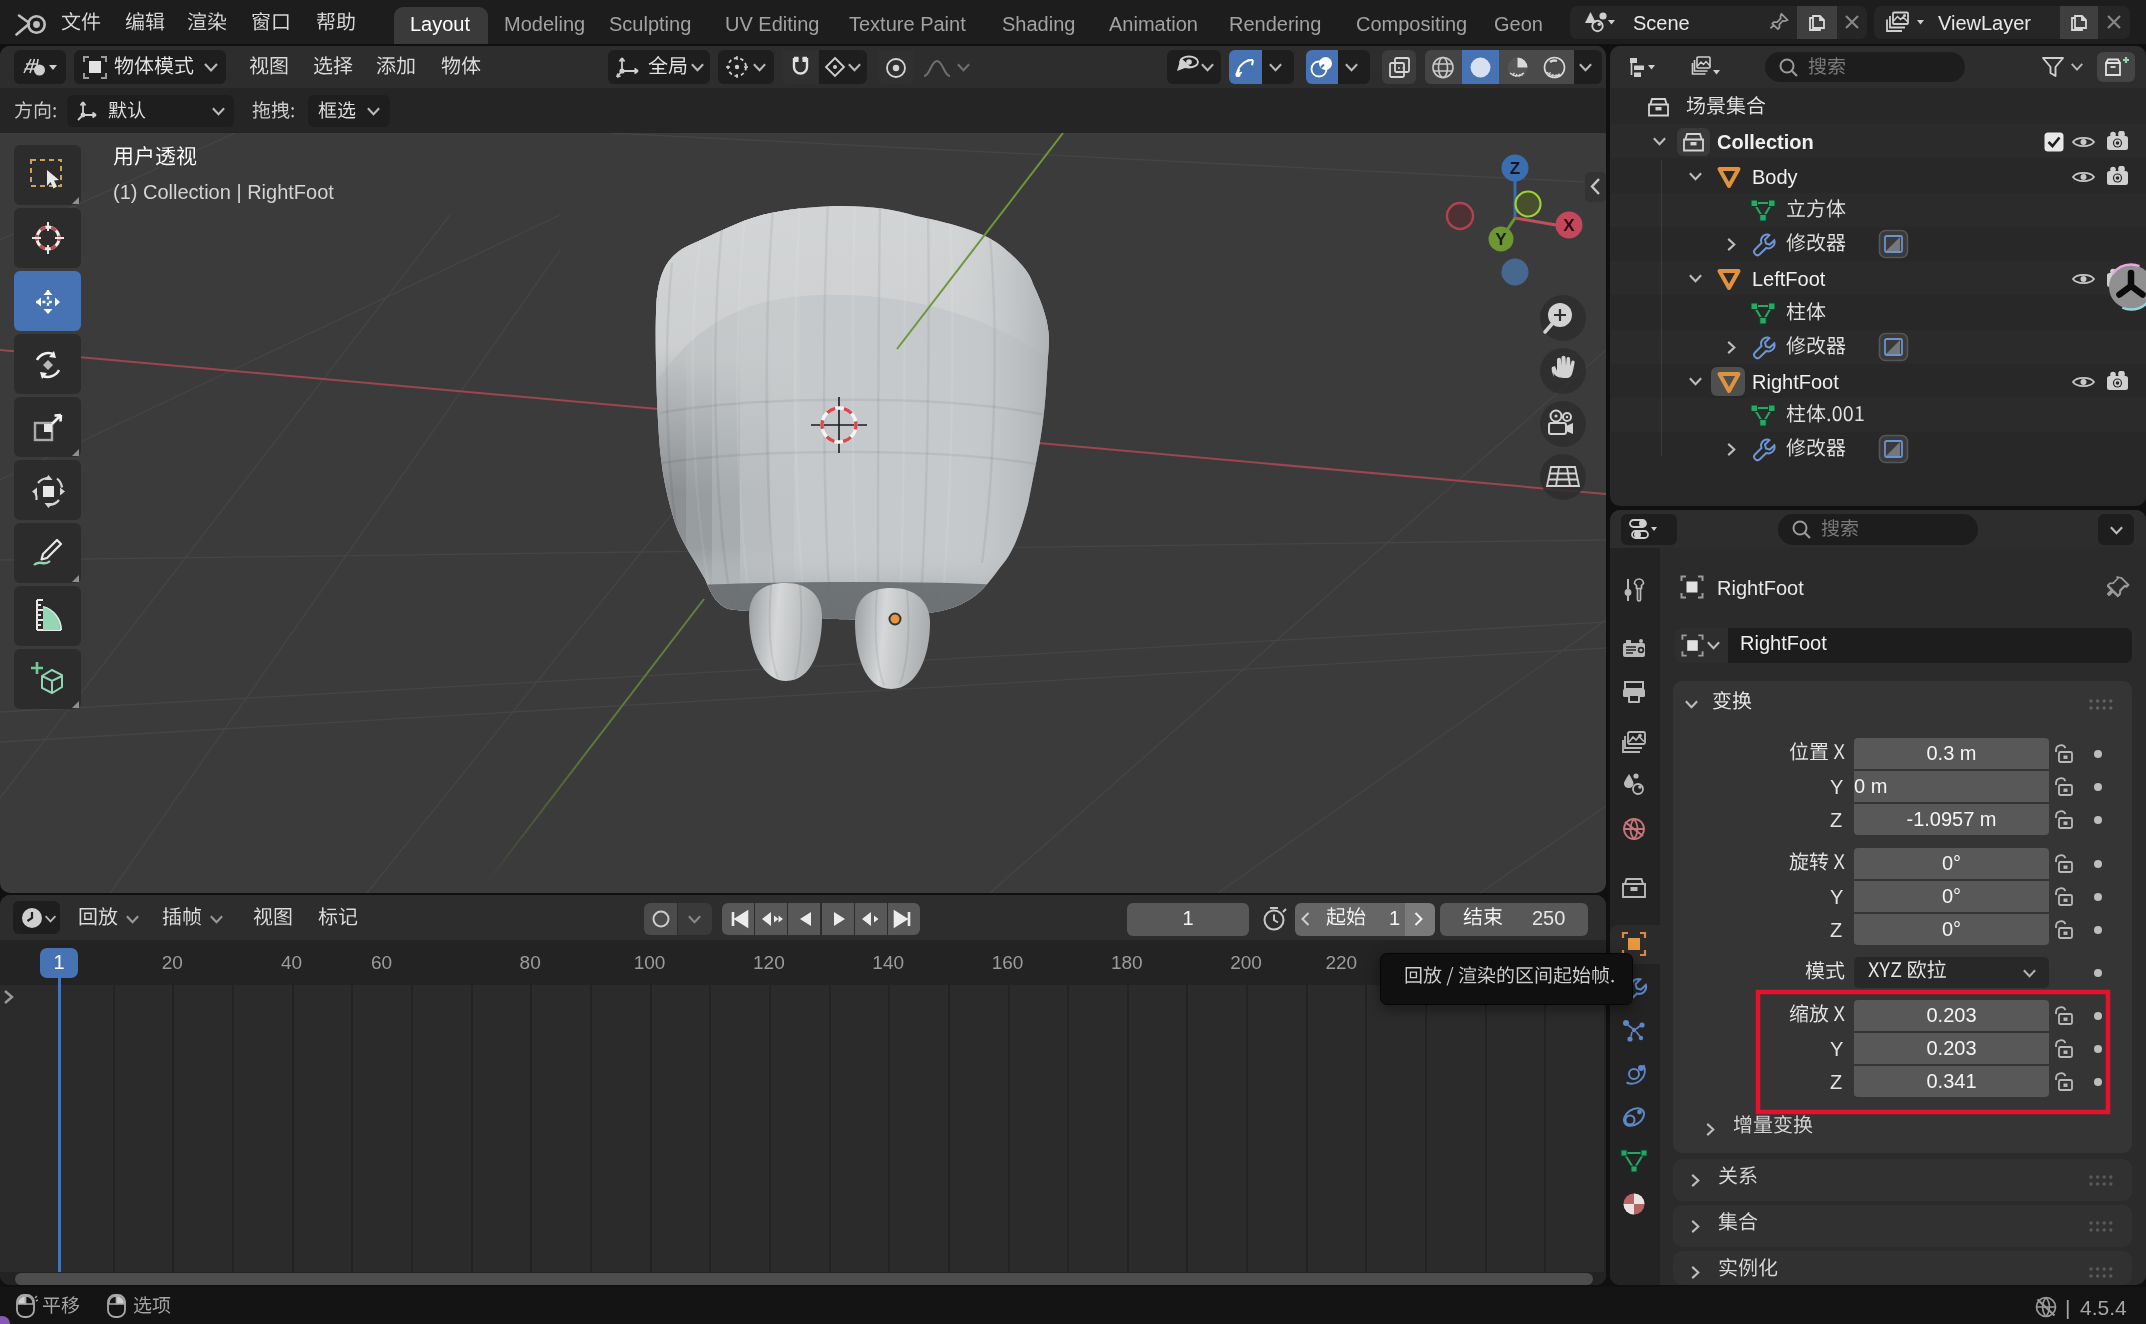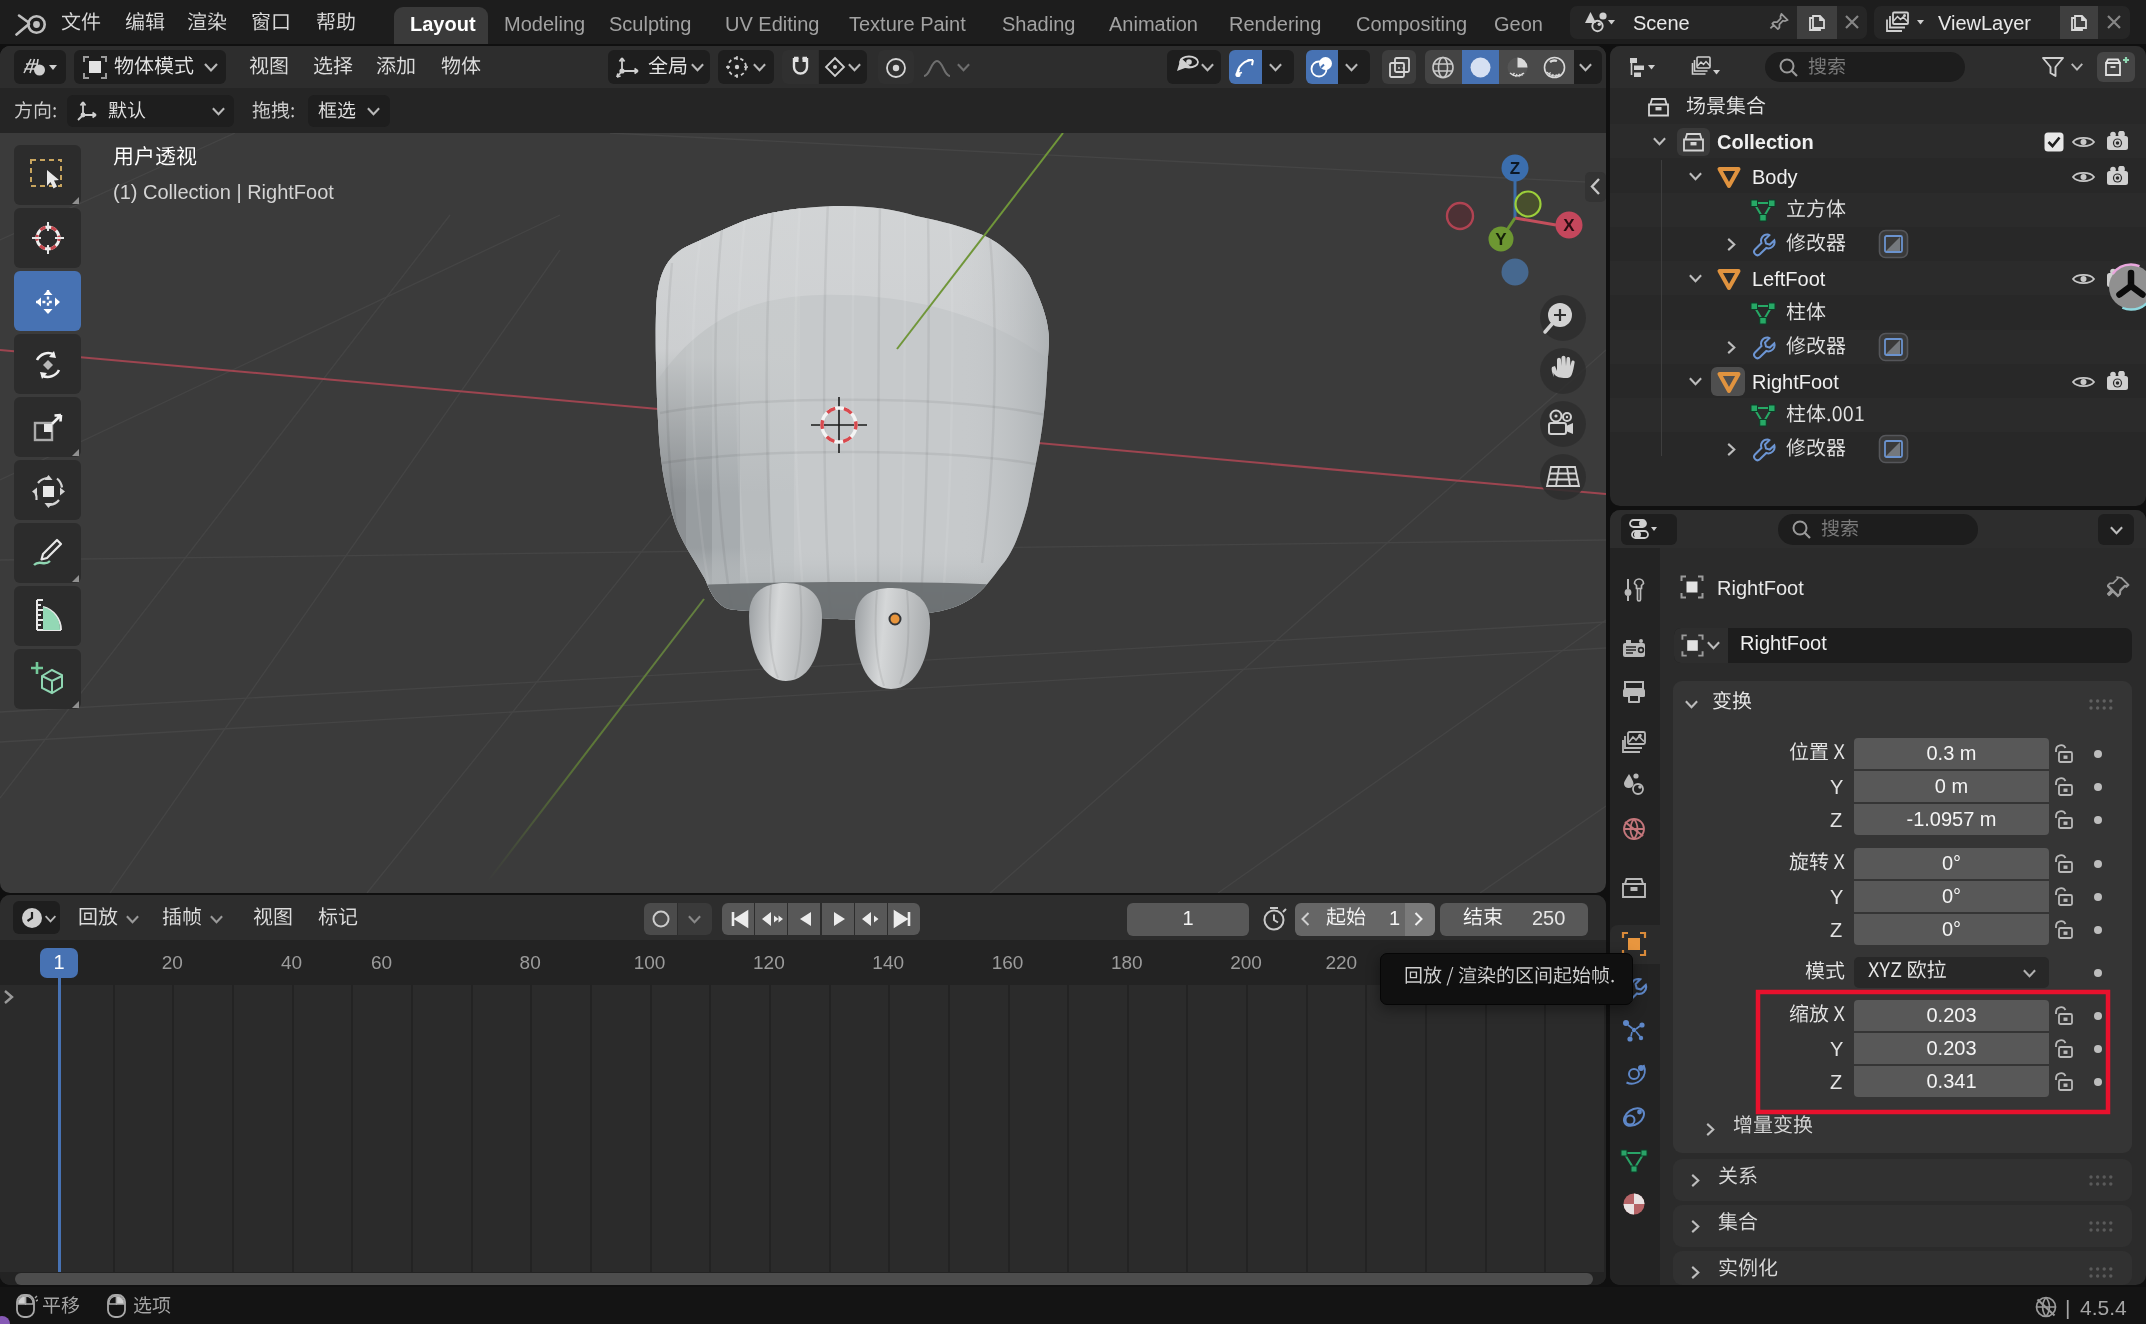--- a/index.html
+++ b/index.html
@@ -24,21 +24,21 @@
 <svg style="position:absolute;left:187px;top:13px;overflow:visible" width="40" height="21">
     <path fill="#d8d8d8" d="M6.3 1.4L18.8 1.4L18.8 4.8L17.3 4.8L17.3 2.7L7.7 2.7L7.7 4.8L6.3 4.8ZM8.1 4.3L16.8 4.3L16.8 5.6L8.1 5.6ZM5.9 15.8L19.2 15.8L19.2 17.1L5.9 17.1ZM9.2 11.2L9.2 13L15.7 13L15.7 11.2ZM9.2 8.2L9.2 10.1L15.7 10.1L15.7 8.2ZM7.8 7L17.2 7L17.2 14.2L7.8 14.2ZM11.3 -0.6L12.8 -0.9Q13.1 -0.2 13.3 0.5Q13.6 1.2 13.6 1.7L12 2Q12 1.5 11.8 0.8Q11.6 0 11.3 -0.6ZM1.8 0.5L2.7 -0.5Q3.3 -0.2 3.9 0.2Q4.5 0.6 5.1 1Q5.7 1.4 6 1.7L5.1 2.8Q4.8 2.5 4.2 2.1Q3.6 1.7 3 1.2Q2.4 0.8 1.8 0.5ZM0.8 5.9L1.6 4.8Q2.2 5.1 2.9 5.4Q3.6 5.8 4.2 6.2Q4.8 6.6 5.2 6.9L4.3 8.1Q3.9 7.8 3.3 7.4Q2.7 7 2 6.6Q1.4 6.2 0.8 5.9ZM1.4 16.3Q1.9 15.5 2.5 14.5Q3.1 13.4 3.7 12.2Q4.3 11 4.9 9.9L6 10.8Q5.6 11.8 5 13Q4.4 14.1 3.9 15.2Q3.3 16.3 2.8 17.3ZM21.1 10.2L38.9 10.2L38.9 11.5L21.1 11.5ZM26.9 1.4L35 1.4L35 2.8L26.9 2.8ZM29.2 8.1L30.8 8.1L30.8 17.6L29.2 17.6ZM28.5 10.8L29.7 11.3Q28.8 12.6 27.5 13.7Q26.2 14.9 24.7 15.8Q23.2 16.7 21.7 17.3Q21.6 17.1 21.4 16.9Q21.3 16.6 21.1 16.4Q20.9 16.2 20.7 16Q22.2 15.6 23.7 14.8Q25.2 14 26.4 12.9Q27.7 11.9 28.5 10.8ZM31.4 10.8Q32.2 11.9 33.5 12.9Q34.7 13.9 36.2 14.7Q37.8 15.4 39.3 15.9Q39.1 16 38.9 16.2Q38.7 16.5 38.6 16.7Q38.4 17 38.3 17.2Q36.7 16.6 35.2 15.7Q33.7 14.8 32.4 13.7Q31.1 12.6 30.2 11.3ZM20.9 3.2L21.5 2.2Q22.1 2.4 22.8 2.6Q23.4 2.8 24 3.1Q24.6 3.3 25 3.5L24.3 4.7Q23.9 4.5 23.3 4.2Q22.8 3.9 22.1 3.7Q21.5 3.4 20.9 3.2ZM22.3 0.3L22.9 -0.6Q23.4 -0.5 24.1 -0.2Q24.7 0 25.3 0.3Q25.9 0.5 26.3 0.7L25.7 1.9Q25.3 1.6 24.7 1.3Q24.1 1.1 23.5 0.8Q22.8 0.5 22.3 0.3ZM21.4 8.3Q22.1 7.7 23.1 6.7Q24.1 5.7 25 4.7L25.9 5.7Q25.1 6.6 24.2 7.6Q23.3 8.5 22.5 9.4ZM34.2 1.4L35.6 1.4L35.6 6.4Q35.6 7.1 35.8 7.2Q35.9 7.3 36.2 7.3Q36.3 7.3 36.5 7.3Q36.8 7.3 36.9 7.3Q37.1 7.3 37.2 7.2Q37.4 7.2 37.5 7.2Q37.5 7.1 37.6 7Q37.7 6.9 37.7 6.6Q37.8 6.4 37.8 5.9Q37.8 5.4 37.8 4.6Q38 4.9 38.4 5Q38.8 5.2 39.1 5.3Q39.1 6 39 6.7Q39 7.3 38.9 7.6Q38.8 7.9 38.6 8.1Q38.4 8.2 38.2 8.3Q38 8.4 37.7 8.5Q37.4 8.5 37.1 8.5Q36.9 8.5 36.7 8.5Q36.5 8.5 36.2 8.5Q36 8.5 35.9 8.5Q35.6 8.5 35.2 8.4Q34.9 8.4 34.6 8.2Q34.4 8 34.3 7.6Q34.2 7.3 34.2 6.4ZM30.3 -0.8L31.8 -0.8Q31.7 1.9 31.2 3.8Q30.6 5.7 29.5 7Q28.3 8.2 26.4 9.1Q26.3 9 26.1 8.7Q26 8.5 25.8 8.3Q25.5 8.1 25.4 8Q27.2 7.3 28.3 6.2Q29.3 5 29.8 3.3Q30.3 1.6 30.3 -0.8Z"></path>
   </svg>
 <svg style="position:absolute;left:251px;top:13px;overflow:visible" width="40" height="21">
     <path fill="#d8d8d8" d="M3.3 6.6L16.9 6.6L16.9 17.5L15.4 17.5L15.4 7.7L4.8 7.7L4.8 17.6L3.3 17.6ZM8.6 4.5L10.2 4.9Q9.8 5.5 9.2 6.2Q8.7 6.8 8.3 7.3L7 7Q7.5 6.5 7.9 5.8Q8.4 5.1 8.6 4.5ZM3.9 15.7L16.3 15.7L16.3 16.8L3.9 16.8ZM12.9 9.3L13.1 9.3L13.3 9.3L14.1 9.6Q13.4 11.2 12.2 12.3Q11 13.5 9.4 14.2Q7.9 14.9 6.2 15.3Q6.1 15.1 5.9 14.8Q5.7 14.6 5.5 14.4Q7.1 14.1 8.5 13.4Q10 12.8 11.1 11.8Q12.3 10.8 12.9 9.5ZM7.9 8.1L9.1 8.3Q8.6 9.2 8 10.1Q7.3 11.1 6.4 11.8Q6.2 11.7 6 11.4Q5.7 11.2 5.5 11.1Q6.4 10.5 7 9.6Q7.6 8.8 7.9 8.1ZM8.1 9.3L13.2 9.3L13.2 10.3L7.2 10.3ZM7.3 11.6L8 10.9Q9.1 11.3 10.3 11.8Q11.5 12.4 12.5 13Q13.6 13.6 14.3 14.1L13.5 15Q12.8 14.5 11.8 13.8Q10.8 13.2 9.6 12.7Q8.4 12.1 7.3 11.6ZM1.5 0.9L18.4 0.9L18.4 4L16.9 4L16.9 2.1L3 2.1L3 4.1L1.5 4.1ZM7.4 2.5L8.5 3.3Q7.7 3.9 6.7 4.6Q5.7 5.2 4.6 5.7Q3.6 6.2 2.5 6.5L1.7 5.3Q2.7 5 3.7 4.6Q4.7 4.2 5.7 3.7Q6.6 3.2 7.4 2.5ZM11.5 3.4L12.4 2.5Q13.4 2.9 14.6 3.5Q15.7 4 16.7 4.6Q17.8 5.2 18.5 5.6L17.5 6.6Q16.8 6.2 15.8 5.6Q14.8 5 13.7 4.4Q12.6 3.8 11.5 3.4ZM8.5 -0.5L10.1 -0.9Q10.4 -0.4 10.7 0.3Q11.1 1 11.2 1.5L9.6 1.9Q9.5 1.4 9.2 0.7Q8.8 0 8.5 -0.5ZM22.5 1.3L37.5 1.3L37.5 17L35.9 17L35.9 2.8L24.1 2.8L24.1 17.1L22.5 17.1ZM23.2 13.9L37 13.9L37 15.4L23.2 15.4Z"></path>
   </svg>
 <svg style="position:absolute;left:316px;top:13px;overflow:visible" width="40" height="21">
     <path fill="#d8d8d8" d="M1.3 0.8L10.7 0.8L10.7 2L1.3 2ZM1 6.2L10.8 6.2L10.8 7.4L1 7.4ZM1.7 3.5L10.3 3.5L10.3 4.6L1.7 4.6ZM11.7 0L17.5 0L17.5 1.3L13.1 1.3L13.1 9.9L11.7 9.9ZM17.2 0L17.5 0L17.7 0L18.8 0.6Q18.2 1.4 17.6 2.2Q16.9 3.1 16.3 3.9Q17.6 4.7 18.1 5.4Q18.6 6.1 18.6 6.8Q18.6 7.4 18.3 7.9Q18.1 8.3 17.6 8.6Q17.4 8.7 17 8.8Q16.7 8.9 16.4 8.9Q15.9 8.9 15.3 8.9Q14.7 9 14.1 8.9Q14.1 8.6 13.9 8.3Q13.8 7.9 13.6 7.6Q14.2 7.7 14.8 7.7Q15.3 7.7 15.8 7.7Q16 7.7 16.2 7.6Q16.4 7.6 16.6 7.5Q17.1 7.3 17.1 6.7Q17.1 6.1 16.6 5.5Q16 4.8 14.7 4.1Q15.1 3.4 15.6 2.8Q16.1 2.1 16.5 1.4Q16.9 0.8 17.2 0.3ZM5.5 -0.8L7 -0.8L7 5.1Q7 5.7 6.8 6.5Q6.6 7.3 6.1 8.1Q5.6 8.9 4.7 9.6Q3.8 10.3 2.4 10.9Q2.3 10.6 1.9 10.3Q1.6 10 1.4 9.8Q2.6 9.4 3.4 8.8Q4.2 8.2 4.7 7.5Q5.1 6.9 5.3 6.2Q5.5 5.6 5.5 5.1ZM9.2 9.2L10.7 9.2L10.7 17.6L9.2 17.6ZM3 10.8L16.4 10.8L16.4 12.1L4.5 12.1L4.5 16.5L3 16.5ZM15.8 10.8L17.3 10.8L17.3 14.9Q17.3 15.4 17.1 15.8Q17 16.1 16.5 16.3Q16 16.4 15.2 16.4Q14.4 16.5 13.1 16.5Q13 16.2 12.9 15.8Q12.7 15.5 12.6 15.2Q13.2 15.2 13.8 15.2Q14.4 15.2 14.8 15.2Q15.2 15.2 15.4 15.2Q15.6 15.2 15.7 15.1Q15.8 15 15.8 14.8ZM29.3 3.7L37.8 3.7L37.8 5.2L29.3 5.2ZM37.1 3.7L38.6 3.7Q38.6 3.7 38.6 3.9Q38.6 4 38.6 4.2Q38.6 4.4 38.6 4.5Q38.5 7.7 38.4 9.8Q38.3 12 38.2 13.4Q38.1 14.8 37.9 15.6Q37.8 16.3 37.5 16.7Q37.2 17.1 36.9 17.2Q36.6 17.4 36.1 17.4Q35.6 17.5 34.9 17.5Q34.1 17.5 33.3 17.4Q33.3 17.1 33.2 16.7Q33.1 16.3 32.9 16Q33.7 16 34.4 16.1Q35.2 16.1 35.5 16.1Q35.7 16.1 35.9 16Q36.1 16 36.2 15.8Q36.4 15.5 36.6 14.8Q36.7 14.1 36.8 12.8Q36.9 11.4 37 9.3Q37.1 7.1 37.1 4.1ZM32.7 -0.8L34.1 -0.8Q34.1 1.5 34.1 3.7Q34 5.9 33.7 8Q33.5 10 32.9 11.8Q32.3 13.6 31.2 15.1Q30.2 16.5 28.5 17.6Q28.3 17.4 28 17Q27.7 16.7 27.4 16.5Q29 15.5 30 14.2Q31 12.8 31.6 11.1Q32.1 9.4 32.3 7.5Q32.6 5.6 32.6 3.5Q32.7 1.4 32.7 -0.8ZM22.1 0.2L28.7 0.2L28.7 13.2L27.2 13.2L27.2 1.5L23.5 1.5L23.5 14.5L22.1 14.5ZM20.7 14.1Q21.8 13.9 23.3 13.6Q24.8 13.3 26.4 12.9Q28.1 12.6 29.8 12.2L29.9 13.6Q28.3 13.9 26.7 14.3Q25.1 14.7 23.6 15Q22.2 15.4 21 15.6ZM22.8 4.5L27.9 4.5L27.9 5.8L22.8 5.8ZM22.8 8.8L27.9 8.8L27.9 10.1L22.8 10.1Z"></path>
   </svg>
 <div style="position:absolute;left:394px;top:7px;width:94px;height:37px;background:#3a3a3a;border-radius:9px 9px 0 0"></div>
-<div style="position:absolute;left:410px;top:13px;font-size:20px;color:#ffffff;font-weight:700;white-space:nowrap">Layout</div>
+<div style="position:absolute;left:410px;top:13px;font-size:20px;color:#ffffff;font-weight:400;white-space:nowrap">Layout</div>
 <div style="position:absolute;left:504px;top:13px;font-size:20px;color:#a2a2a2;font-weight:400;white-space:nowrap">Modeling</div>
 <div style="position:absolute;left:609px;top:13px;font-size:20px;color:#a2a2a2;font-weight:400;white-space:nowrap">Sculpting</div>
 <div style="position:absolute;left:725px;top:13px;font-size:20px;color:#a2a2a2;font-weight:400;white-space:nowrap">UV Editing</div>
 <div style="position:absolute;left:849px;top:13px;font-size:20px;color:#a2a2a2;font-weight:400;white-space:nowrap">Texture Paint</div>
 <div style="position:absolute;left:1002px;top:13px;font-size:20px;color:#a2a2a2;font-weight:400;white-space:nowrap">Shading</div>
 <div style="position:absolute;left:1109px;top:13px;font-size:20px;color:#a2a2a2;font-weight:400;white-space:nowrap">Animation</div>
 <div style="position:absolute;left:1229px;top:13px;font-size:20px;color:#a2a2a2;font-weight:400;white-space:nowrap">Rendering</div>
 <div style="position:absolute;left:1356px;top:13px;font-size:20px;color:#a2a2a2;font-weight:400;white-space:nowrap">Compositing</div>
 <div style="position:absolute;left:1494px;top:13px;font-size:20px;color:#a2a2a2;font-weight:400;white-space:nowrap">Geon</div>
 <div style="position:absolute;left:1570px;top:6px;width:297px;height:33px;background:#262626;border-radius:7px"></div>
@@ -942,21 +942,21 @@
 <g fill="none" stroke="#b9b9b9" stroke-width="1.8">
 <rect x="8" y="10" width="13" height="10" rx="1.5"></rect>
 <path d="M5 10 V8 a5 5 0 0 1 9.5-2"></path>
     </g>
 <rect x="12.5" y="13.5" width="4" height="3.4" fill="#b9b9b9"></rect>
 </svg>
 <svg style="position:absolute;left:2093px;top:749px" width="10" height="10" viewBox="0 0 10 10">
     <circle cx="5" cy="5" r="4" fill="#bdbdbd"></circle>
   </svg>
 <div style="position:absolute;left:1854px;top:771px;width:195px;height:31px;background:#585858;border-radius:0"></div>
-<div style="position:absolute;left:1854px;top:775px;width:195px;text-align:center;font-size:20px;color:#f4f4f4">0 m</div>
+<div style="position:absolute;left:1854px;top:775px;width:195px;font-size:20px;color:#f4f4f4">0 m</div>
 <svg style="position:absolute;left:2051px;top:775px" width="26" height="24" viewBox="0 0 26 24">
 <g fill="none" stroke="#b9b9b9" stroke-width="1.8">
 <rect x="8" y="10" width="13" height="10" rx="1.5"></rect>
 <path d="M5 10 V8 a5 5 0 0 1 9.5-2"></path>
     </g>
 <rect x="12.5" y="13.5" width="4" height="3.4" fill="#b9b9b9"></rect>
 </svg>
 <svg style="position:absolute;left:2093px;top:782px" width="10" height="10" viewBox="0 0 10 10">
     <circle cx="5" cy="5" r="4" fill="#bdbdbd"></circle>
   </svg>

